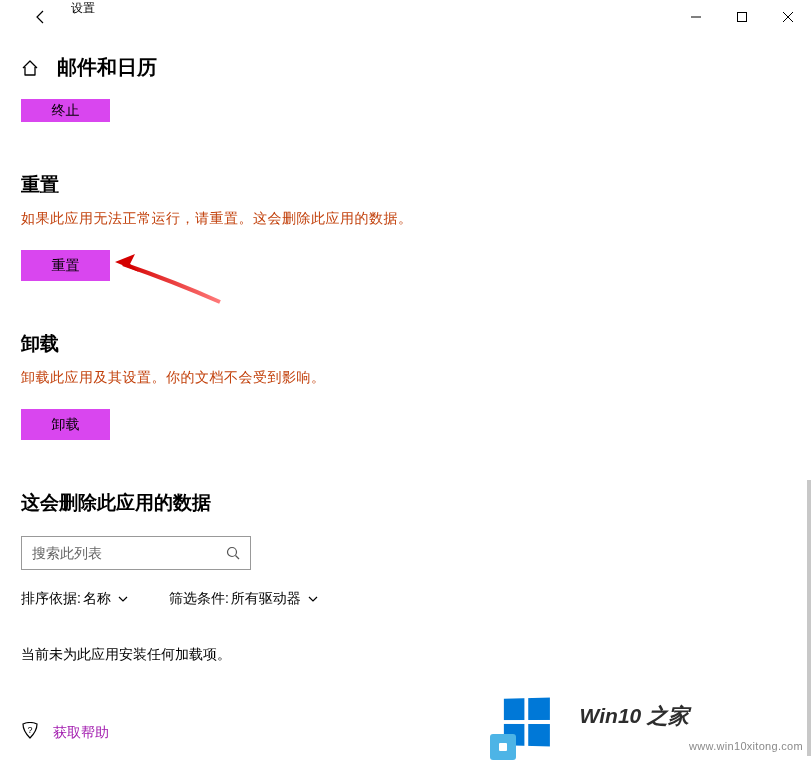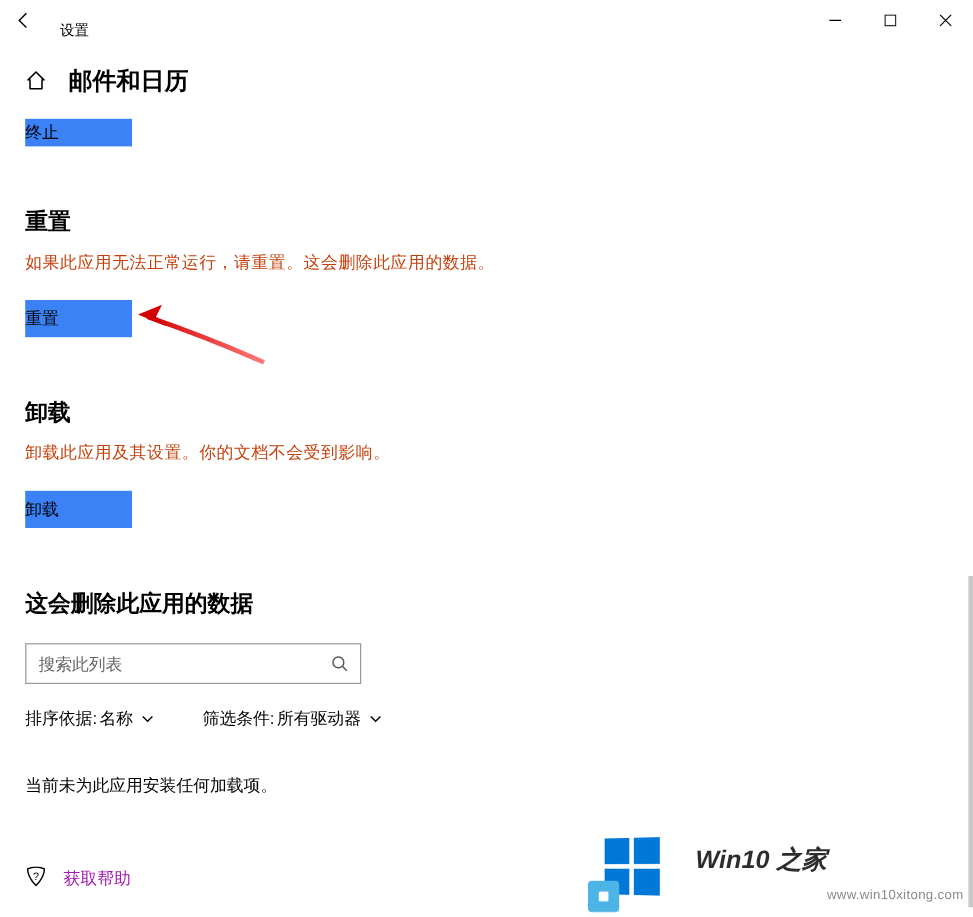--- a/index.html
+++ b/index.html
@@ -7,22 +7,23 @@
       font-family: "Microsoft YaHei", "Segoe UI", sans-serif;
       background: #ffffff;
       width: 811px;
       height: 764px;
       overflow: hidden;
       position: relative;
     }
     .titlebar {
       height: 34px;
       display: flex;
-      align-items: flex-end;
+      align-items: flex-start;
       position: relative;
+      padding-left: 21px;
     }
     .back-btn {
       width: 40px;
       height: 34px;
       display: flex;
       align-items: center;
       justify-content: center;
       cursor: pointer;
     }
     .title-text {
@@ -56,29 +57,29 @@
     .home-icon {
       margin-right: 18px;
       margin-top: 4px;
     }
     .page-title {
       font-size: 20px;
       font-weight: 600;
       color: #000;
     }
     .btn {
-      background: #3b82f6;
+      background: #d946ef;
       border: none;
       width: 89px;
       height: 31px;
       font-size: 14px;
       color: #000;
       cursor: pointer;
       font-family: inherit;
-      text-align: left;
+      text-align: center;
     }
     .btn-terminate { height: 23px; }
     .section { margin-top: 50px; }
     .section-first { margin-top: 0; }
     .section-heading {
       font-size: 19px;
       color: #000;
       font-weight: 600;
       margin-bottom: 12px;
     }
@@ -89,21 +90,21 @@
       letter-spacing: 0.5px;
     }
     .section-addons-heading {
       font-size: 19px;
       font-weight: 600;
       color: #000;
       margin-bottom: 20px;
     }
     .search-box {
       border: 1px solid #999;
-      width: 280px;
+      width: 230px;
       height: 34px;
       display: flex;
       align-items: center;
       padding: 0 10px;
       position: relative;
       margin-bottom: 20px;
     }
     .search-input {
       border: none;
       outline: none;

